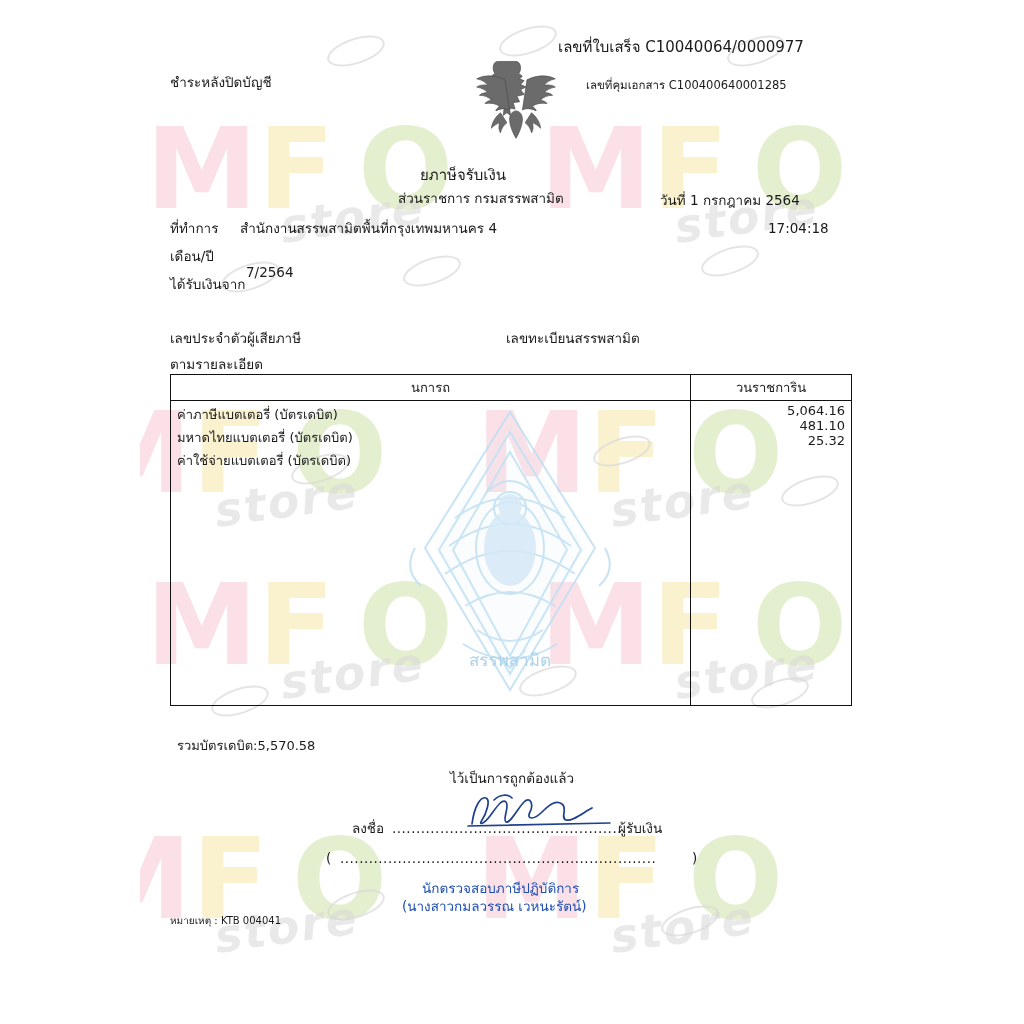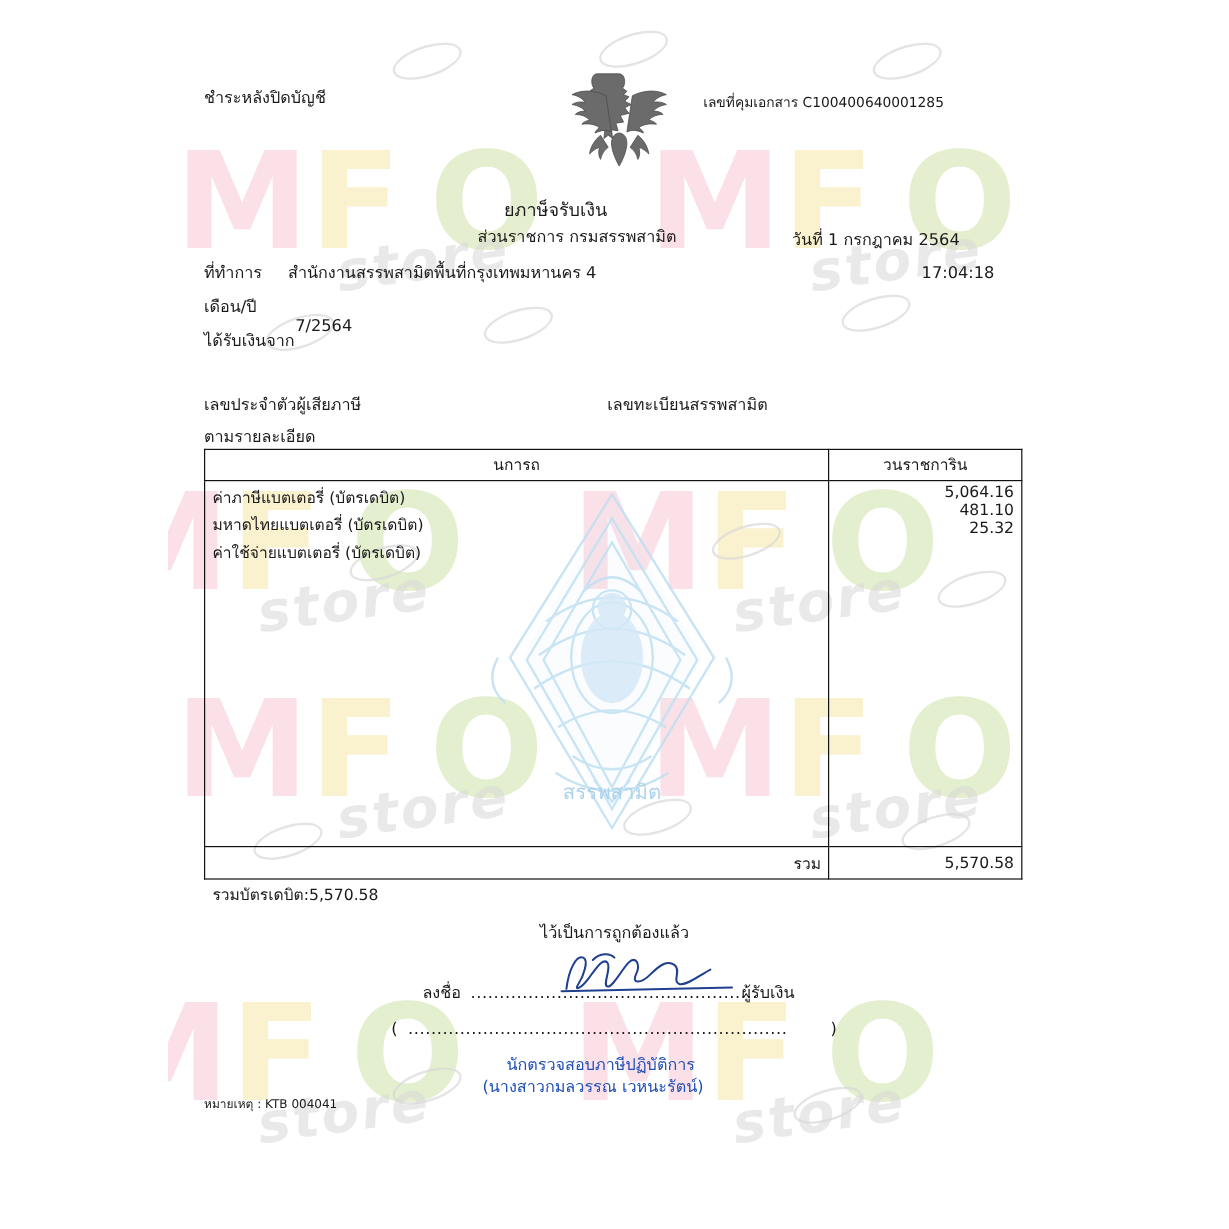--- a/index.html
+++ b/index.html
@@ -231,20 +231,24 @@
     <g fill="#cfe6f6" opacity="0.85">
       <ellipse cx="165" cy="150" rx="26" ry="38"></ellipse>
       <circle cx="165" cy="108" r="12"></circle>
       <path d="M165 18 L240 150 L165 286 L90 150 Z" opacity="0.12"></path>
     </g>
     <text x="165" y="268" fill="#9fcbe6" font-size="17" text-anchor="middle" font-family="DejaVu Sans, sans-serif">สรรพสามิต</text>
   </svg>
 
   <div id="content-layer">
 
+    <div class="tx lg" style="left:418px; top:30px;">
+      <span>เลขที่ใบเสร็จ</span>
+      <span>C10040064/0000977</span>
+    </div>
     <div class="tx sm" style="left:446px; top:70px;">
       <span>เลขที่คุมเอกสาร</span>
       <span>C100400640001285</span>
     </div>
 
     <div class="tx" style="left:30px; top:66px;">ชำระหลังปิดบัญชี</div>
 
     <div class="tx lg" style="left:280px; top:158px;">ยภาษ็จรับเงิน</div>
     <div class="tx" style="left:258px; top:182px;">ส่วนราชการ  กรมสรรพสามิต</div>
 
@@ -312,20 +316,16 @@
           <div class="line">มหาดไทยแบตเตอรี่ (บัตรเดบิต)</div>
           <div class="line">ค่าใช้จ่ายแบตเตอรี่ (บัตรเดบิต)</div>
           <div class="line" style="position:absolute; margin-top:262px;">รวมบัตรเดบิต:5,570.58</div>
         </td>
         <td class="col-amt amt-body">
           <div class="line">5,064.16</div>
           <div class="line">481.10</div>
           <div class="line">25.32</div>
         </td>
       </tr>
-      <tr class="sum-row">
-        <td class="sum-label">รวม</td>
-        <td class="col-amt">5,570.58</td>
-      </tr>
     </tbody>
   </table>
 
 </div>
 
 </body></html>

